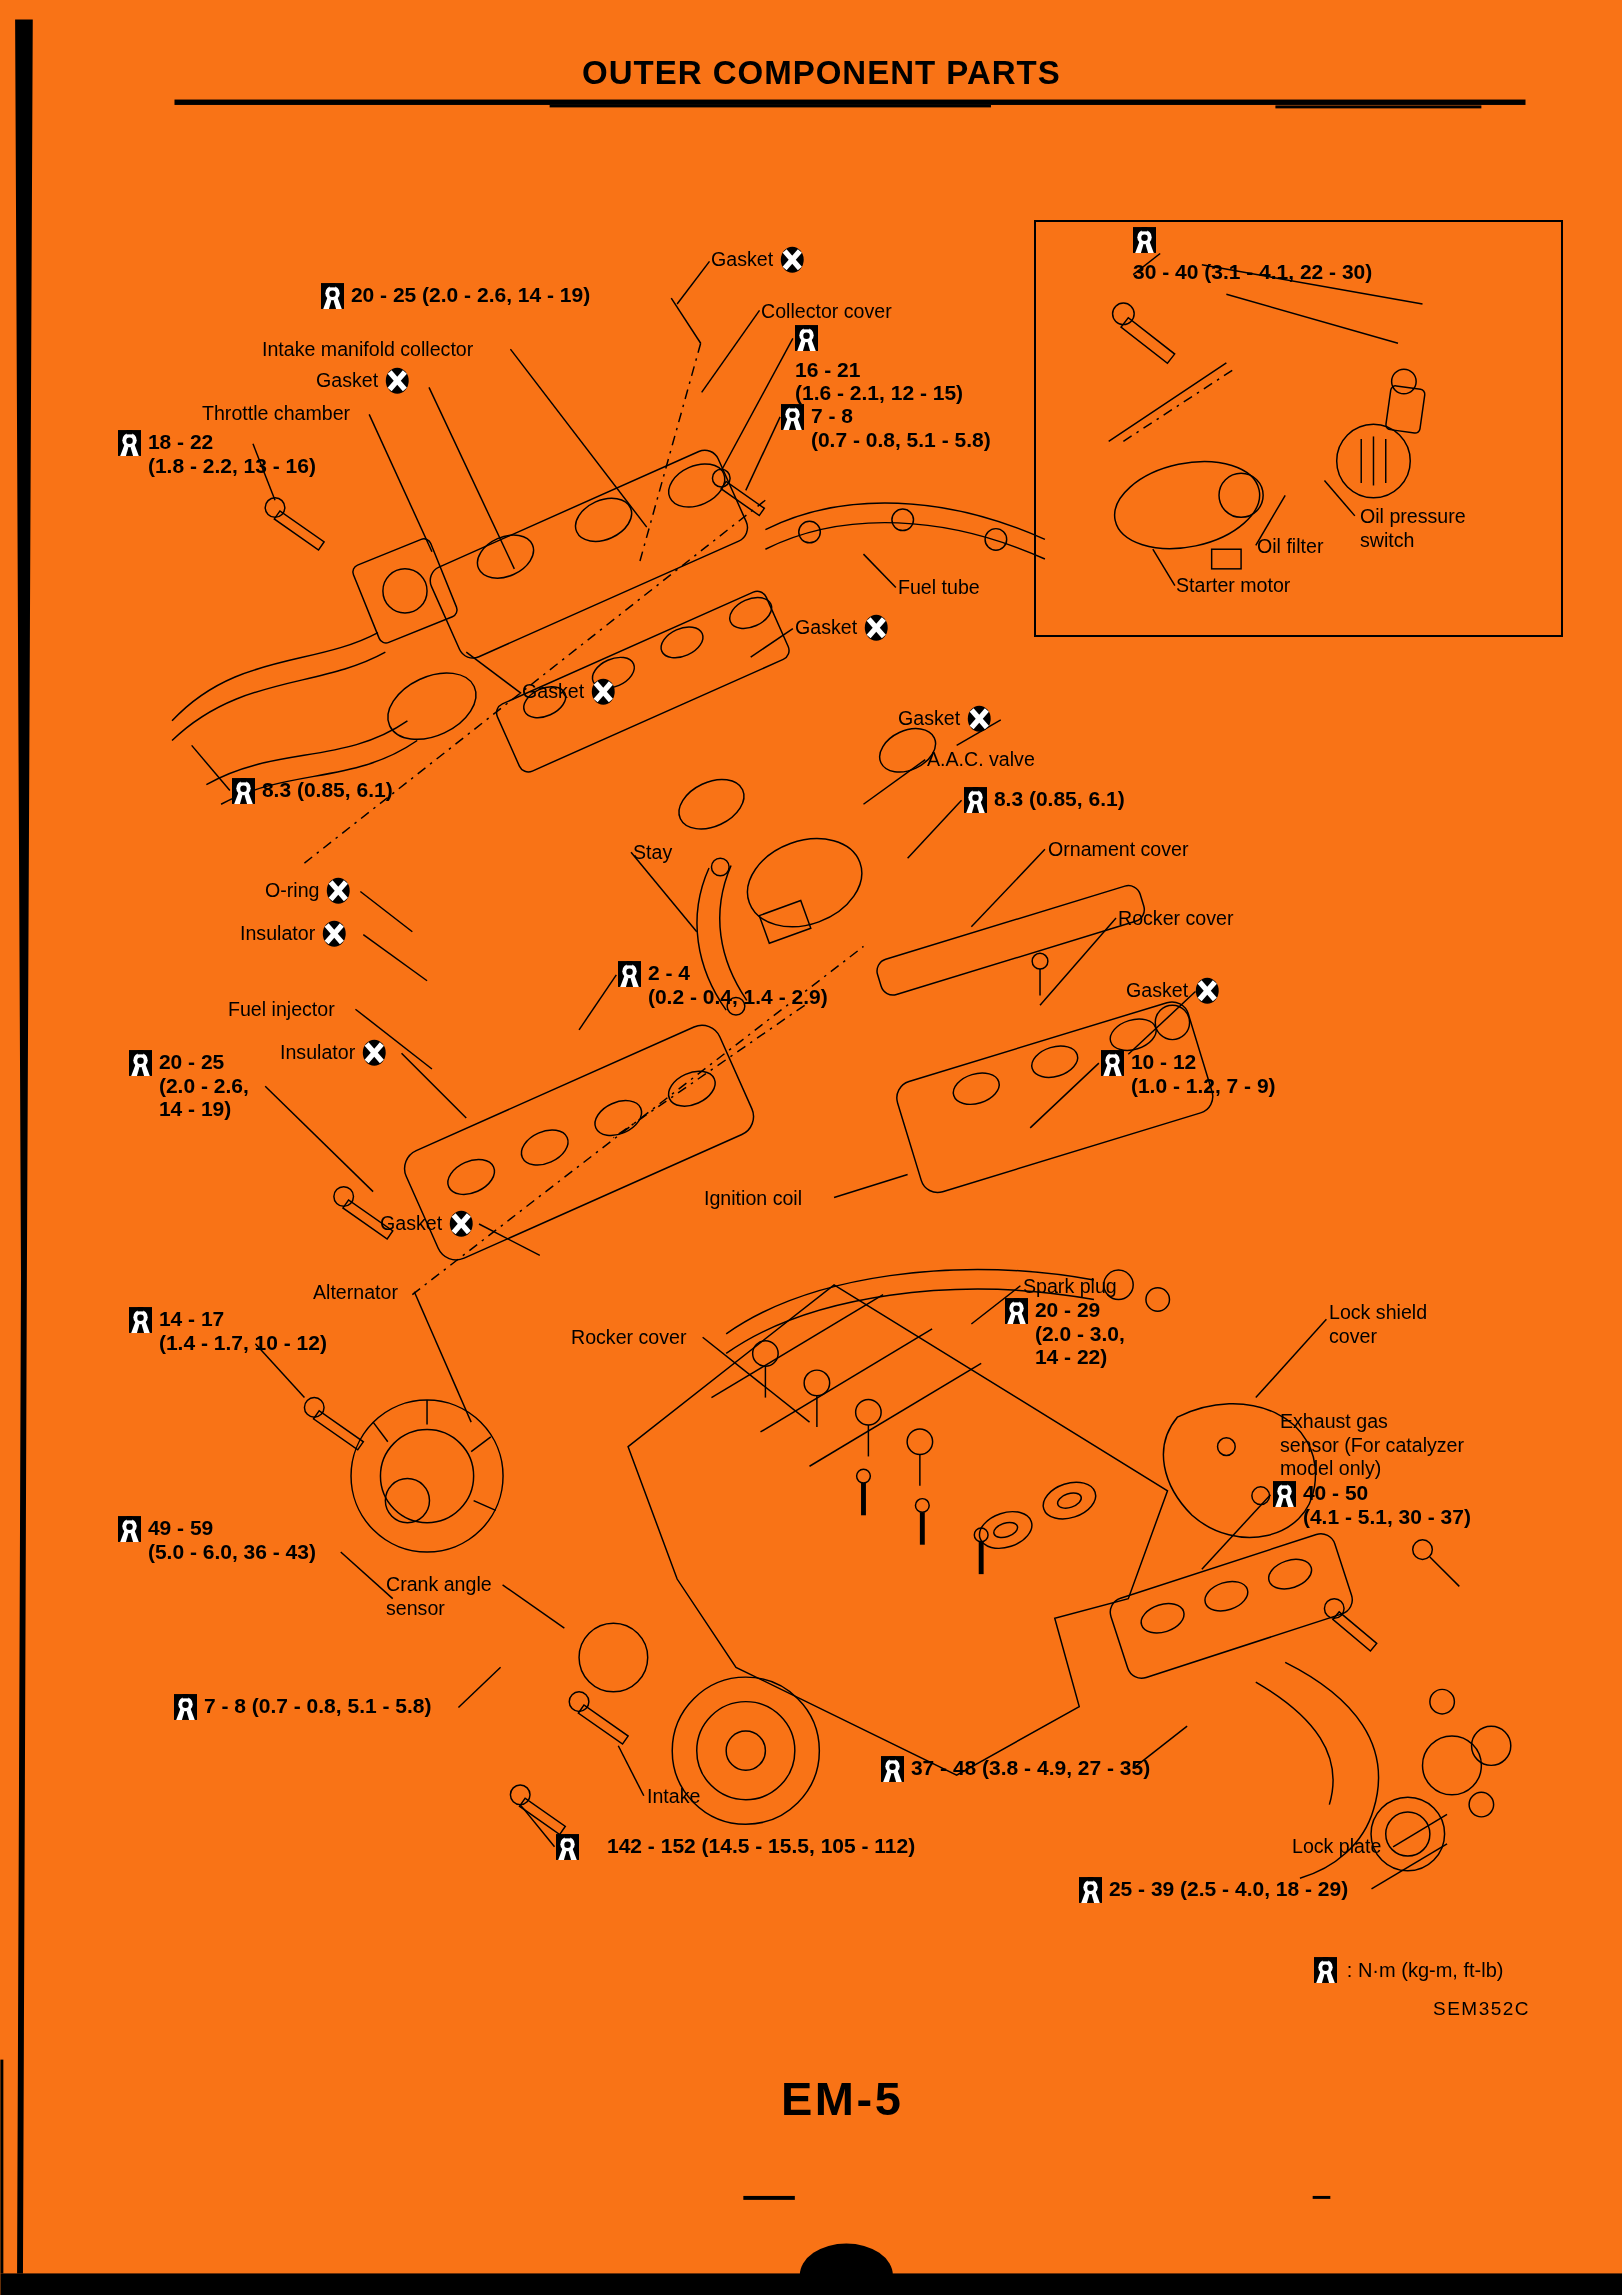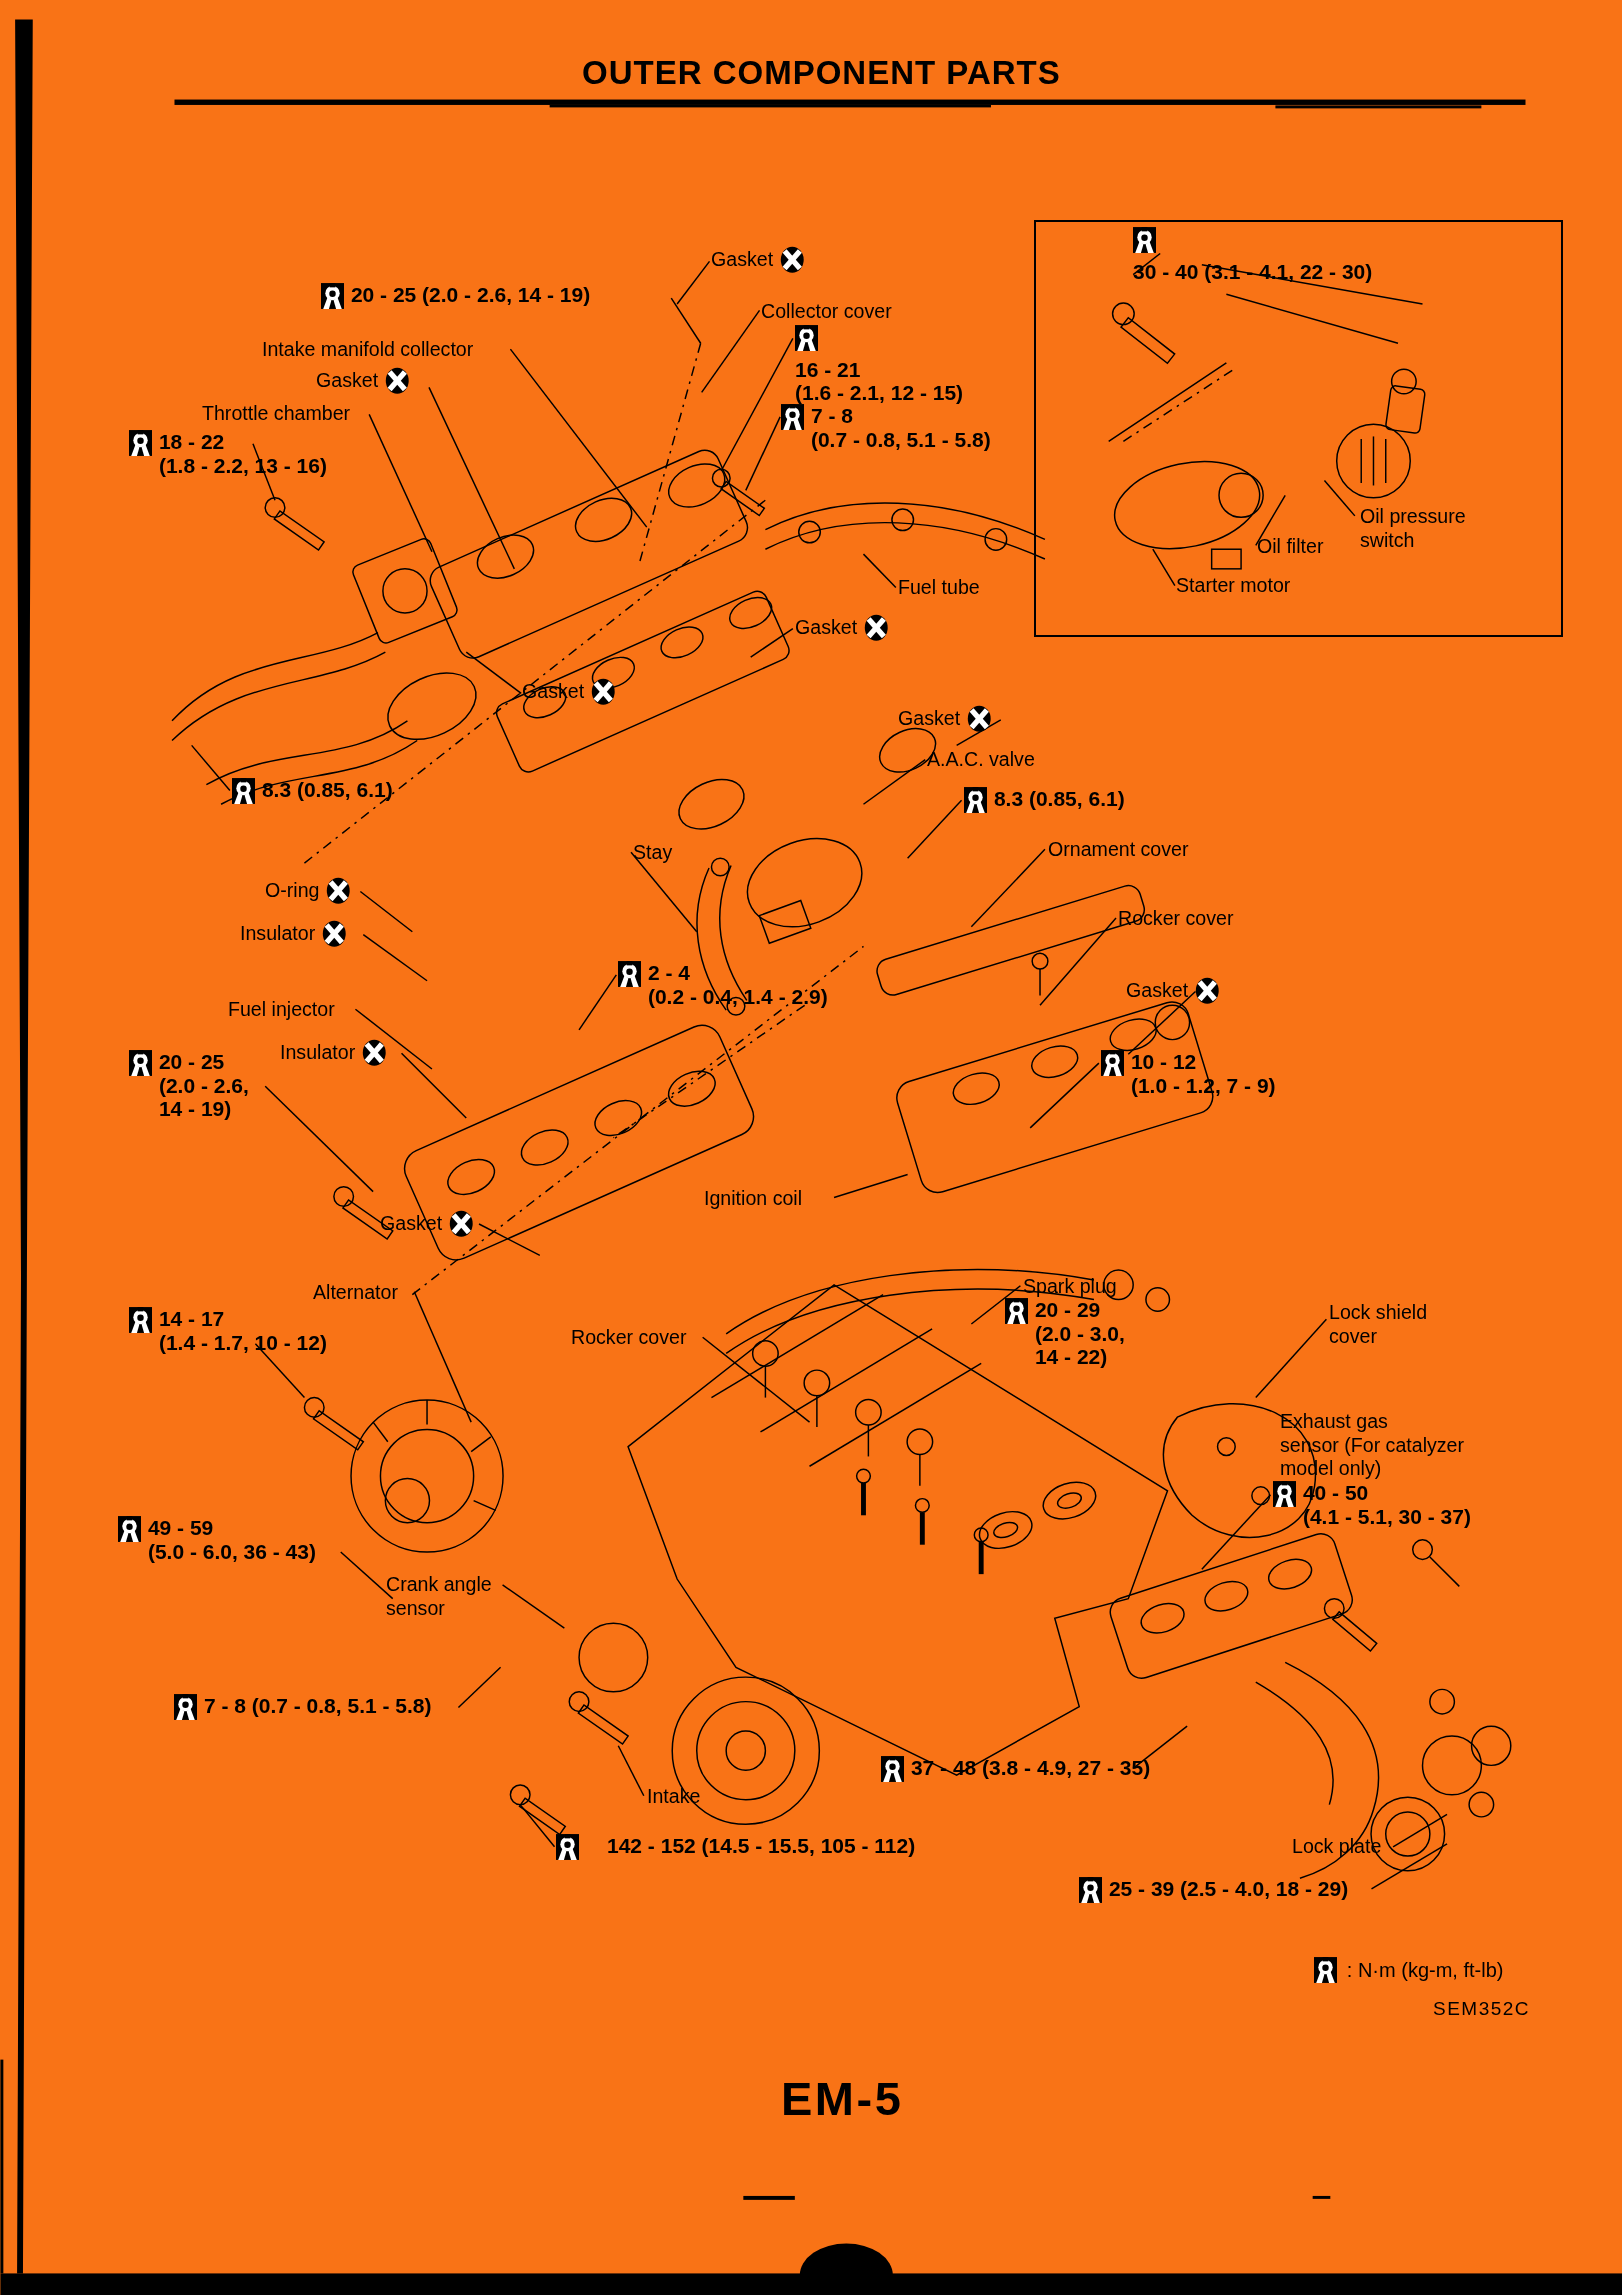--- a/index.html
+++ b/index.html
@@ -284,21 +284,21 @@
               <line x1="26" y1="6.5" x2="6" y2="29.5"></line>
             </g>
           </svg>
         </span>
       </div>
       <div class="label" style="left: 202px; top: 402px;">
         <div class="lines">
           <div>Throttle chamber</div>
         </div>
       </div>
-      <div class="label bold" style="left: 129px; top: 430px;">
+      <div class="label bold" style="left: 118px; top: 430px;">
         <span class="sym torque">
           <svg viewBox="0 0 32 36">
             <rect width="32" height="36"></rect>
             <circle cx="16" cy="14" r="10" fill="#fff"></circle>
             <rect x="12" y="0" width="8" height="6"></rect>
             <circle cx="16" cy="15" r="4.5"></circle>
             <polygon points="9,20 3,36 11,36 14.5,24" fill="#fff"></polygon>
             <polygon points="23,20 29,36 21,36 17.5,24" fill="#fff"></polygon>
           </svg>
         </span>

